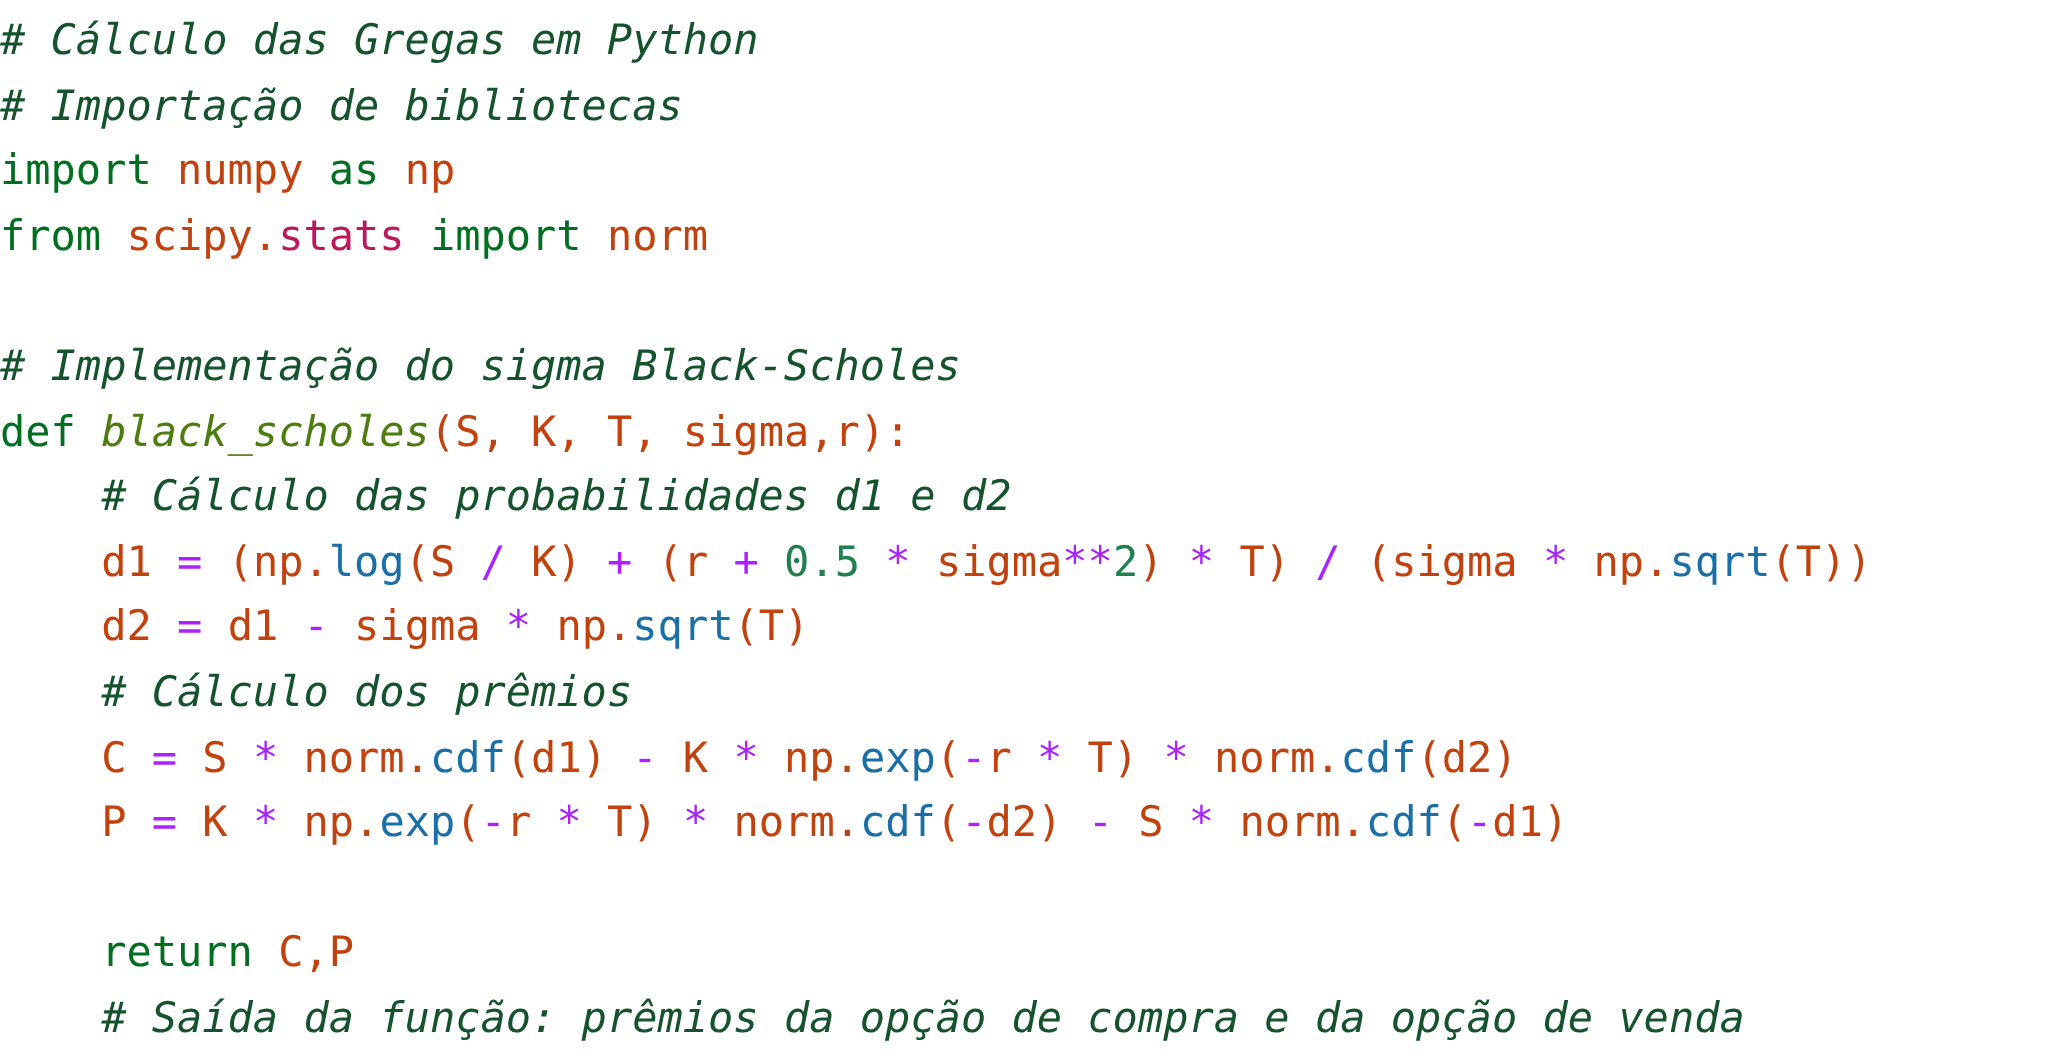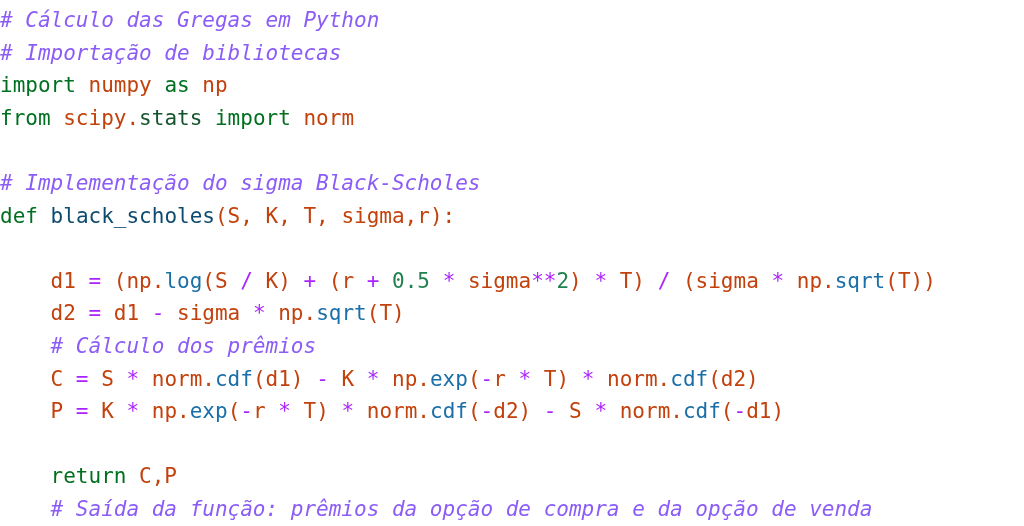--- a/index.html
+++ b/index.html
@@ -20,40 +20,40 @@
     line-height: 32.6px;
     white-space: pre;
     letter-spacing: 0px;
     color: #222222;
   }
   .line {
     white-space: pre;
     height: 32.6px;
     display: block;
   }
-  .tok-c  { color: #8b5cf6; font-style: italic; }      
+  .tok-c  { color: #14532d; font-style: italic; }      
   .tok-k  { color: #007020; font-weight: normal; }       
-  .tok-nn { color: #14532d; }                          
+  .tok-nn { color: #be185d; }                          
   .tok-nb { color: #1a6fa8; }                          
-  .tok-nf { color: #0c4a6e; }                          
+  .tok-nf { color: #4d7c0f; font-style: italic; }                          
   .tok-o  { color: #aa22ff; }                          
   .tok-m  { color: #208050; }                          
   .tok-p  { color: #c2410c; }                          
 </style>
 </head>
 <body>
 
 <pre id="code-block" style="background: rgb(255, 255, 255);"><span class="line"><span class="tok-c"># Cálculo das Gregas em Python</span>
 </span><span class="line"><span class="tok-c"># Importação de bibliotecas</span>
 </span><span class="line"><span class="tok-k">import</span><span class="tok-p"> numpy </span><span class="tok-k">as</span><span class="tok-p"> np</span>
 </span><span class="line"><span class="tok-k">from</span><span class="tok-p"> scipy.</span><span class="tok-nn">stats</span><span class="tok-p"> </span><span class="tok-k">import</span><span class="tok-p"> norm</span>
 </span><span class="line">
 </span><span class="line"><span class="tok-c"># Implementação do sigma Black-Scholes</span>
 </span><span class="line"><span class="tok-k">def</span><span class="tok-p"> </span><span class="tok-nf">black_scholes</span><span class="tok-p">(S, K, T, sigma,r):</span>
-</span><span class="line"><span class="tok-p">    </span>
+</span><span class="line"><span class="tok-p">    </span><span class="tok-c"># Cálculo das probabilidades d1 e d2</span>
 </span><span class="line"><span class="tok-p">    d1 </span><span class="tok-o">=</span><span class="tok-p"> (np.</span><span class="tok-nb">log</span><span class="tok-p">(S </span><span class="tok-o">/</span><span class="tok-p"> K) </span><span class="tok-o">+</span><span class="tok-p"> (r </span><span class="tok-o">+</span><span class="tok-p"> </span><span class="tok-m">0.5</span><span class="tok-p"> </span><span class="tok-o">*</span><span class="tok-p"> sigma</span><span class="tok-o">**</span><span class="tok-m">2</span><span class="tok-p">) </span><span class="tok-o">*</span><span class="tok-p"> T) </span><span class="tok-o">/</span><span class="tok-p"> (sigma </span><span class="tok-o">*</span><span class="tok-p"> np.</span><span class="tok-nb">sqrt</span><span class="tok-p">(T))</span>
 </span><span class="line"><span class="tok-p">    d2 </span><span class="tok-o">=</span><span class="tok-p"> d1 </span><span class="tok-o">-</span><span class="tok-p"> sigma </span><span class="tok-o">*</span><span class="tok-p"> np.</span><span class="tok-nb">sqrt</span><span class="tok-p">(T)</span>
 </span><span class="line"><span class="tok-p">    </span><span class="tok-c"># Cálculo dos prêmios</span>
 </span><span class="line"><span class="tok-p">    C </span><span class="tok-o">=</span><span class="tok-p"> S </span><span class="tok-o">*</span><span class="tok-p"> norm.</span><span class="tok-nb">cdf</span><span class="tok-p">(d1) </span><span class="tok-o">-</span><span class="tok-p"> K </span><span class="tok-o">*</span><span class="tok-p"> np.</span><span class="tok-nb">exp</span><span class="tok-p">(</span><span class="tok-o">-</span><span class="tok-p">r </span><span class="tok-o">*</span><span class="tok-p"> T) </span><span class="tok-o">*</span><span class="tok-p"> norm.</span><span class="tok-nb">cdf</span><span class="tok-p">(d2)</span>
 </span><span class="line"><span class="tok-p">    P </span><span class="tok-o">=</span><span class="tok-p"> K </span><span class="tok-o">*</span><span class="tok-p"> np.</span><span class="tok-nb">exp</span><span class="tok-p">(</span><span class="tok-o">-</span><span class="tok-p">r </span><span class="tok-o">*</span><span class="tok-p"> T) </span><span class="tok-o">*</span><span class="tok-p"> norm.</span><span class="tok-nb">cdf</span><span class="tok-p">(</span><span class="tok-o">-</span><span class="tok-p">d2) </span><span class="tok-o">-</span><span class="tok-p"> S </span><span class="tok-o">*</span><span class="tok-p"> norm.</span><span class="tok-nb">cdf</span><span class="tok-p">(</span><span class="tok-o">-</span><span class="tok-p">d1)</span>
 </span><span class="line">
 </span><span class="line"><span class="tok-p">    </span><span class="tok-k">return</span><span class="tok-p"> C,P</span>
 </span><span class="line"><span class="tok-p">    </span><span class="tok-c"># Saída da função: prêmios da opção de compra e da opção de venda</span>
 </span></pre>
 

